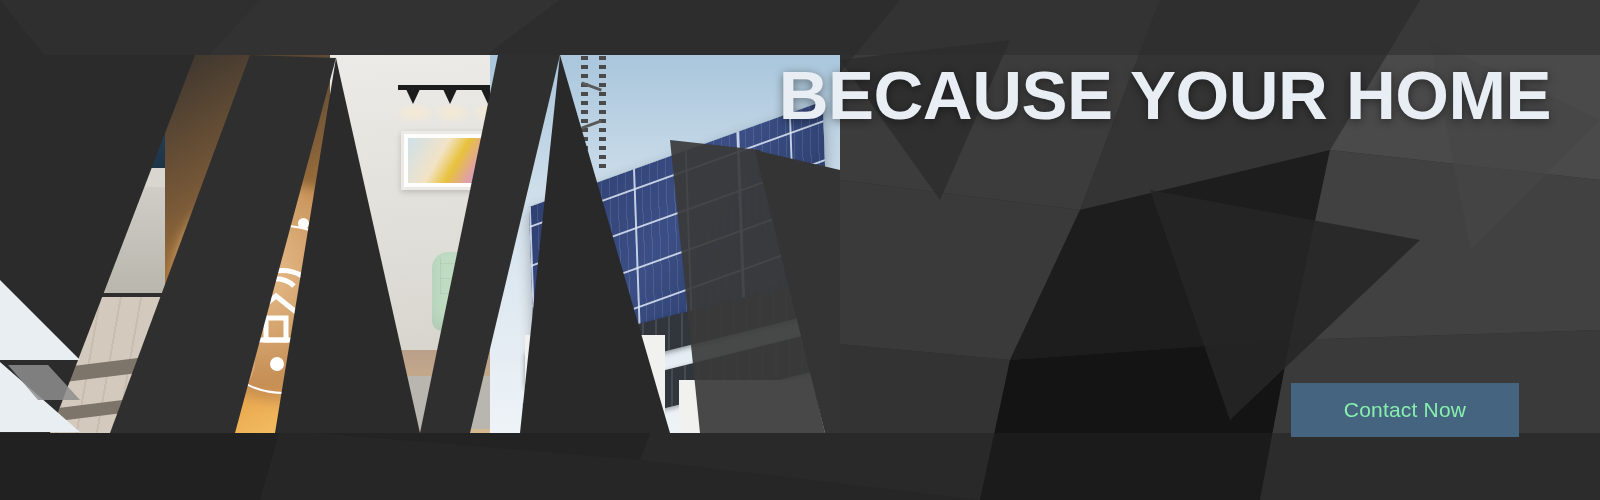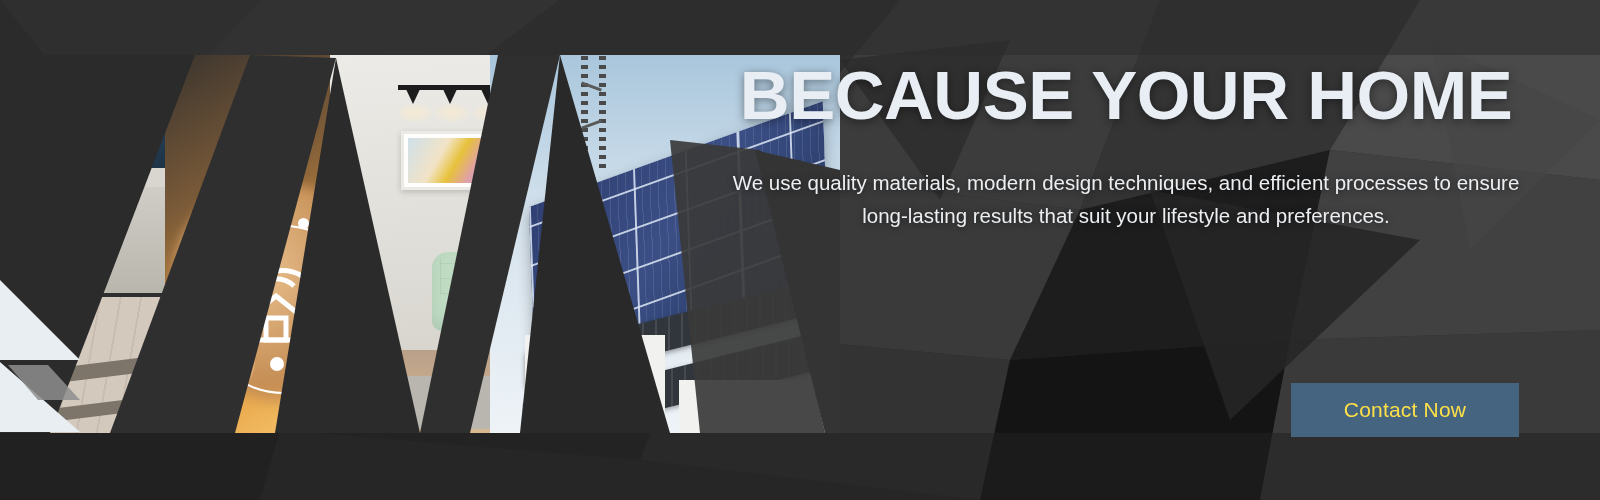--- a/index.html
+++ b/index.html
@@ -94,27 +94,27 @@
         repeating-linear-gradient(90deg,rgba(255,255,255,.1) 0 1px,transparent 1px 8px);}
   .roof-tile{position:absolute;background:#31363c;transform:skewY(-14deg);
       box-shadow:0 2px 5px rgba(0,0,0,.35);}
   .roof-tile::after{content:"";position:absolute;inset:0;
       background:repeating-linear-gradient(90deg,rgba(255,255,255,.10) 0 2px,transparent 2px 13px);}
   .facade{position:absolute;background:#f1f1ef;}
   .win-frame{position:absolute;background:#fafafa;border:4px solid #8a6a44;}
   .balcony{position:absolute;background:rgba(205,225,235,.55);border-top:3px solid #cfd8dd;}
 
   
-  #copy{position:absolute;right:59px;top:52px;width:830px;text-align:center;}
+  #copy{position:absolute;right:49px;top:52px;width:830px;text-align:right;}
   #headline{margin:0;color:#e8eef4;font-weight:700;font-size:69px;line-height:88px;
       letter-spacing:-0.5px;text-shadow:0 2px 10px rgba(0,0,0,.45);white-space:nowrap;}
   #subcopy{margin:26px 0 0 0;color:#eceff2;font-size:20.5px;line-height:33px;font-weight:400;
       text-shadow:0 1px 6px rgba(0,0,0,.5);}
   #cta{position:absolute;left:1291px;top:383px;width:228px;height:54px;
-      background:#456480;color:#fde047;border:none;font-size:21px;font-family:inherit;
+      background:#456480;color:#86efac;border:none;font-size:21px;font-family:inherit;
       letter-spacing:.2px;cursor:pointer;display:flex;align-items:center;justify-content:center;}
 </style>
 </head>
 <body>
 
 <div id="banner">
 
   <svg id="poly-bg" viewBox="0 0 1600 500" preserveAspectRatio="none">
     <rect width="1600" height="500" fill="#2d2d2d"></rect>
     <g>
@@ -284,17 +284,16 @@
       <polygon points="0,20 80,100 0,100" fill="#e9eef2"></polygon>
       <polygon points="0,102 80,172 0,172" fill="#e9eef2"></polygon>
       <polygon points="8,105 48,105 80,140 38,140" fill="#8e8e8e" opacity=".85"></polygon>
     </svg>
   </div>
 
   <div id="copy">
     <h1 id="headline">
       <span>BECAUSE YOUR HOME</span><br>
     </h1>
-    <p id="subcopy">We use quality materials, modern design techniques, and efficient processes to ensure long-lasting results that suit your lifestyle and preferences.</p>
   </div>
 
   <button id="cta">Contact Now</button>
 </div>
 
 </body></html>

